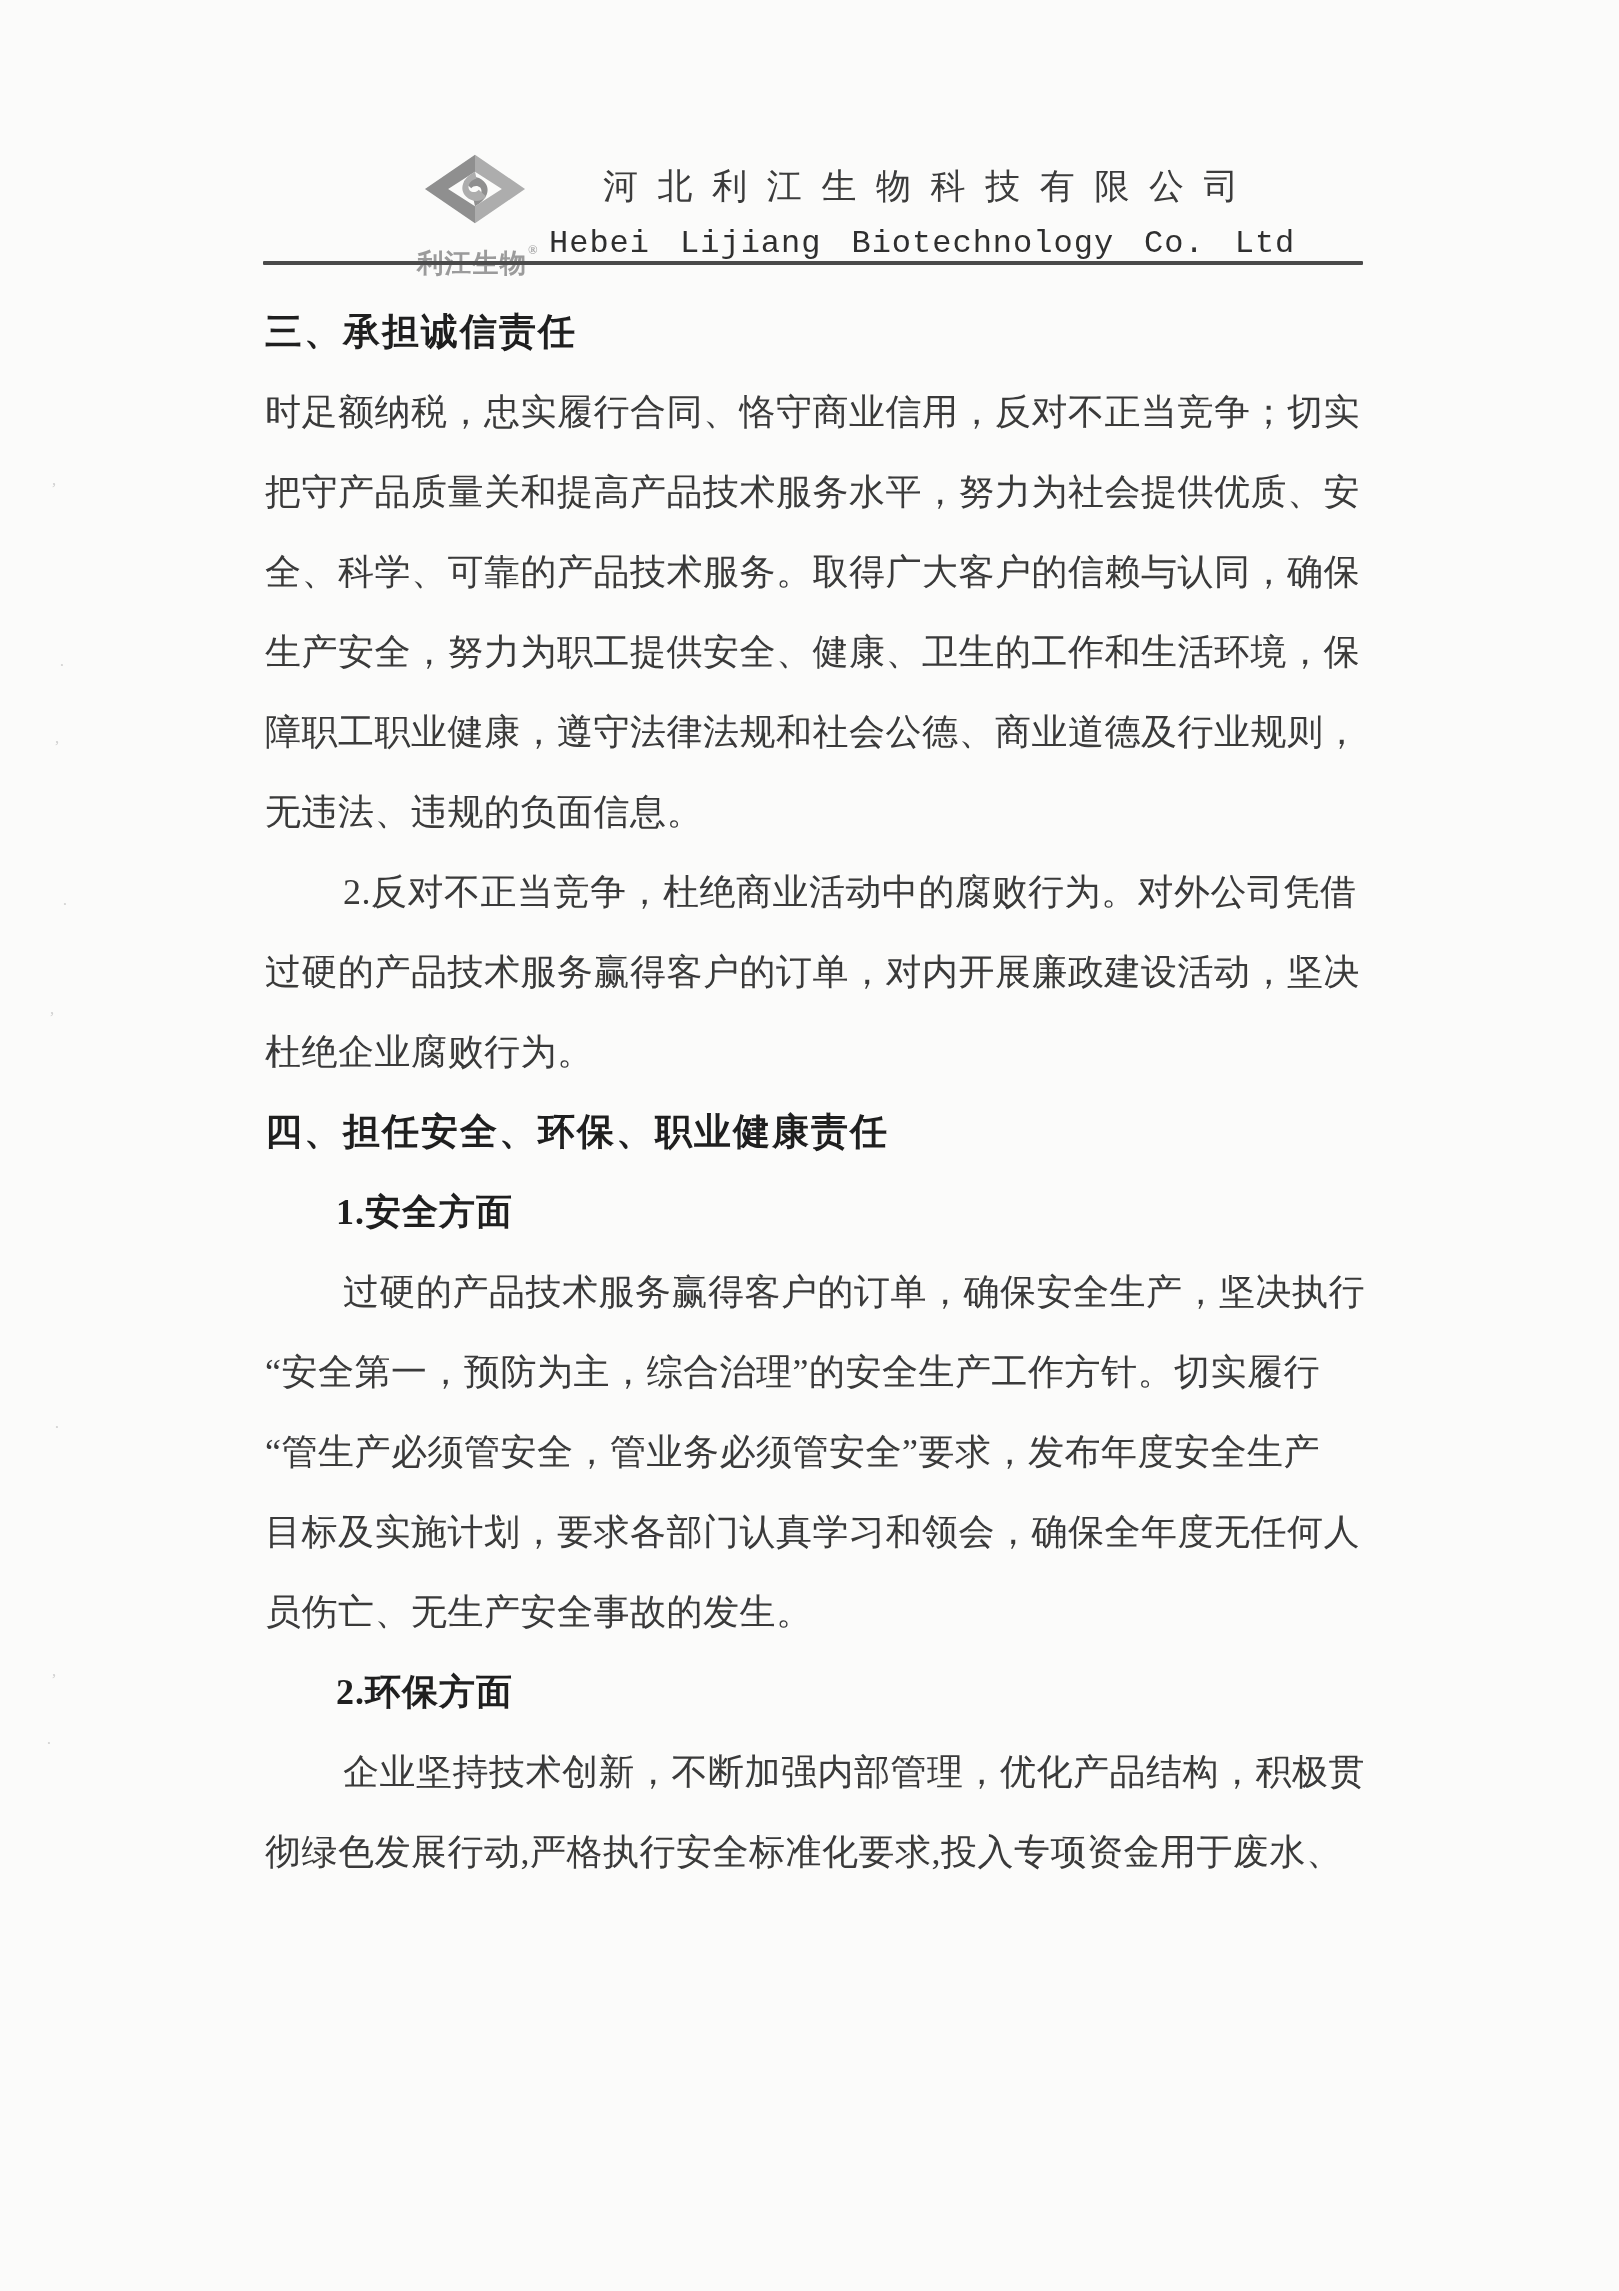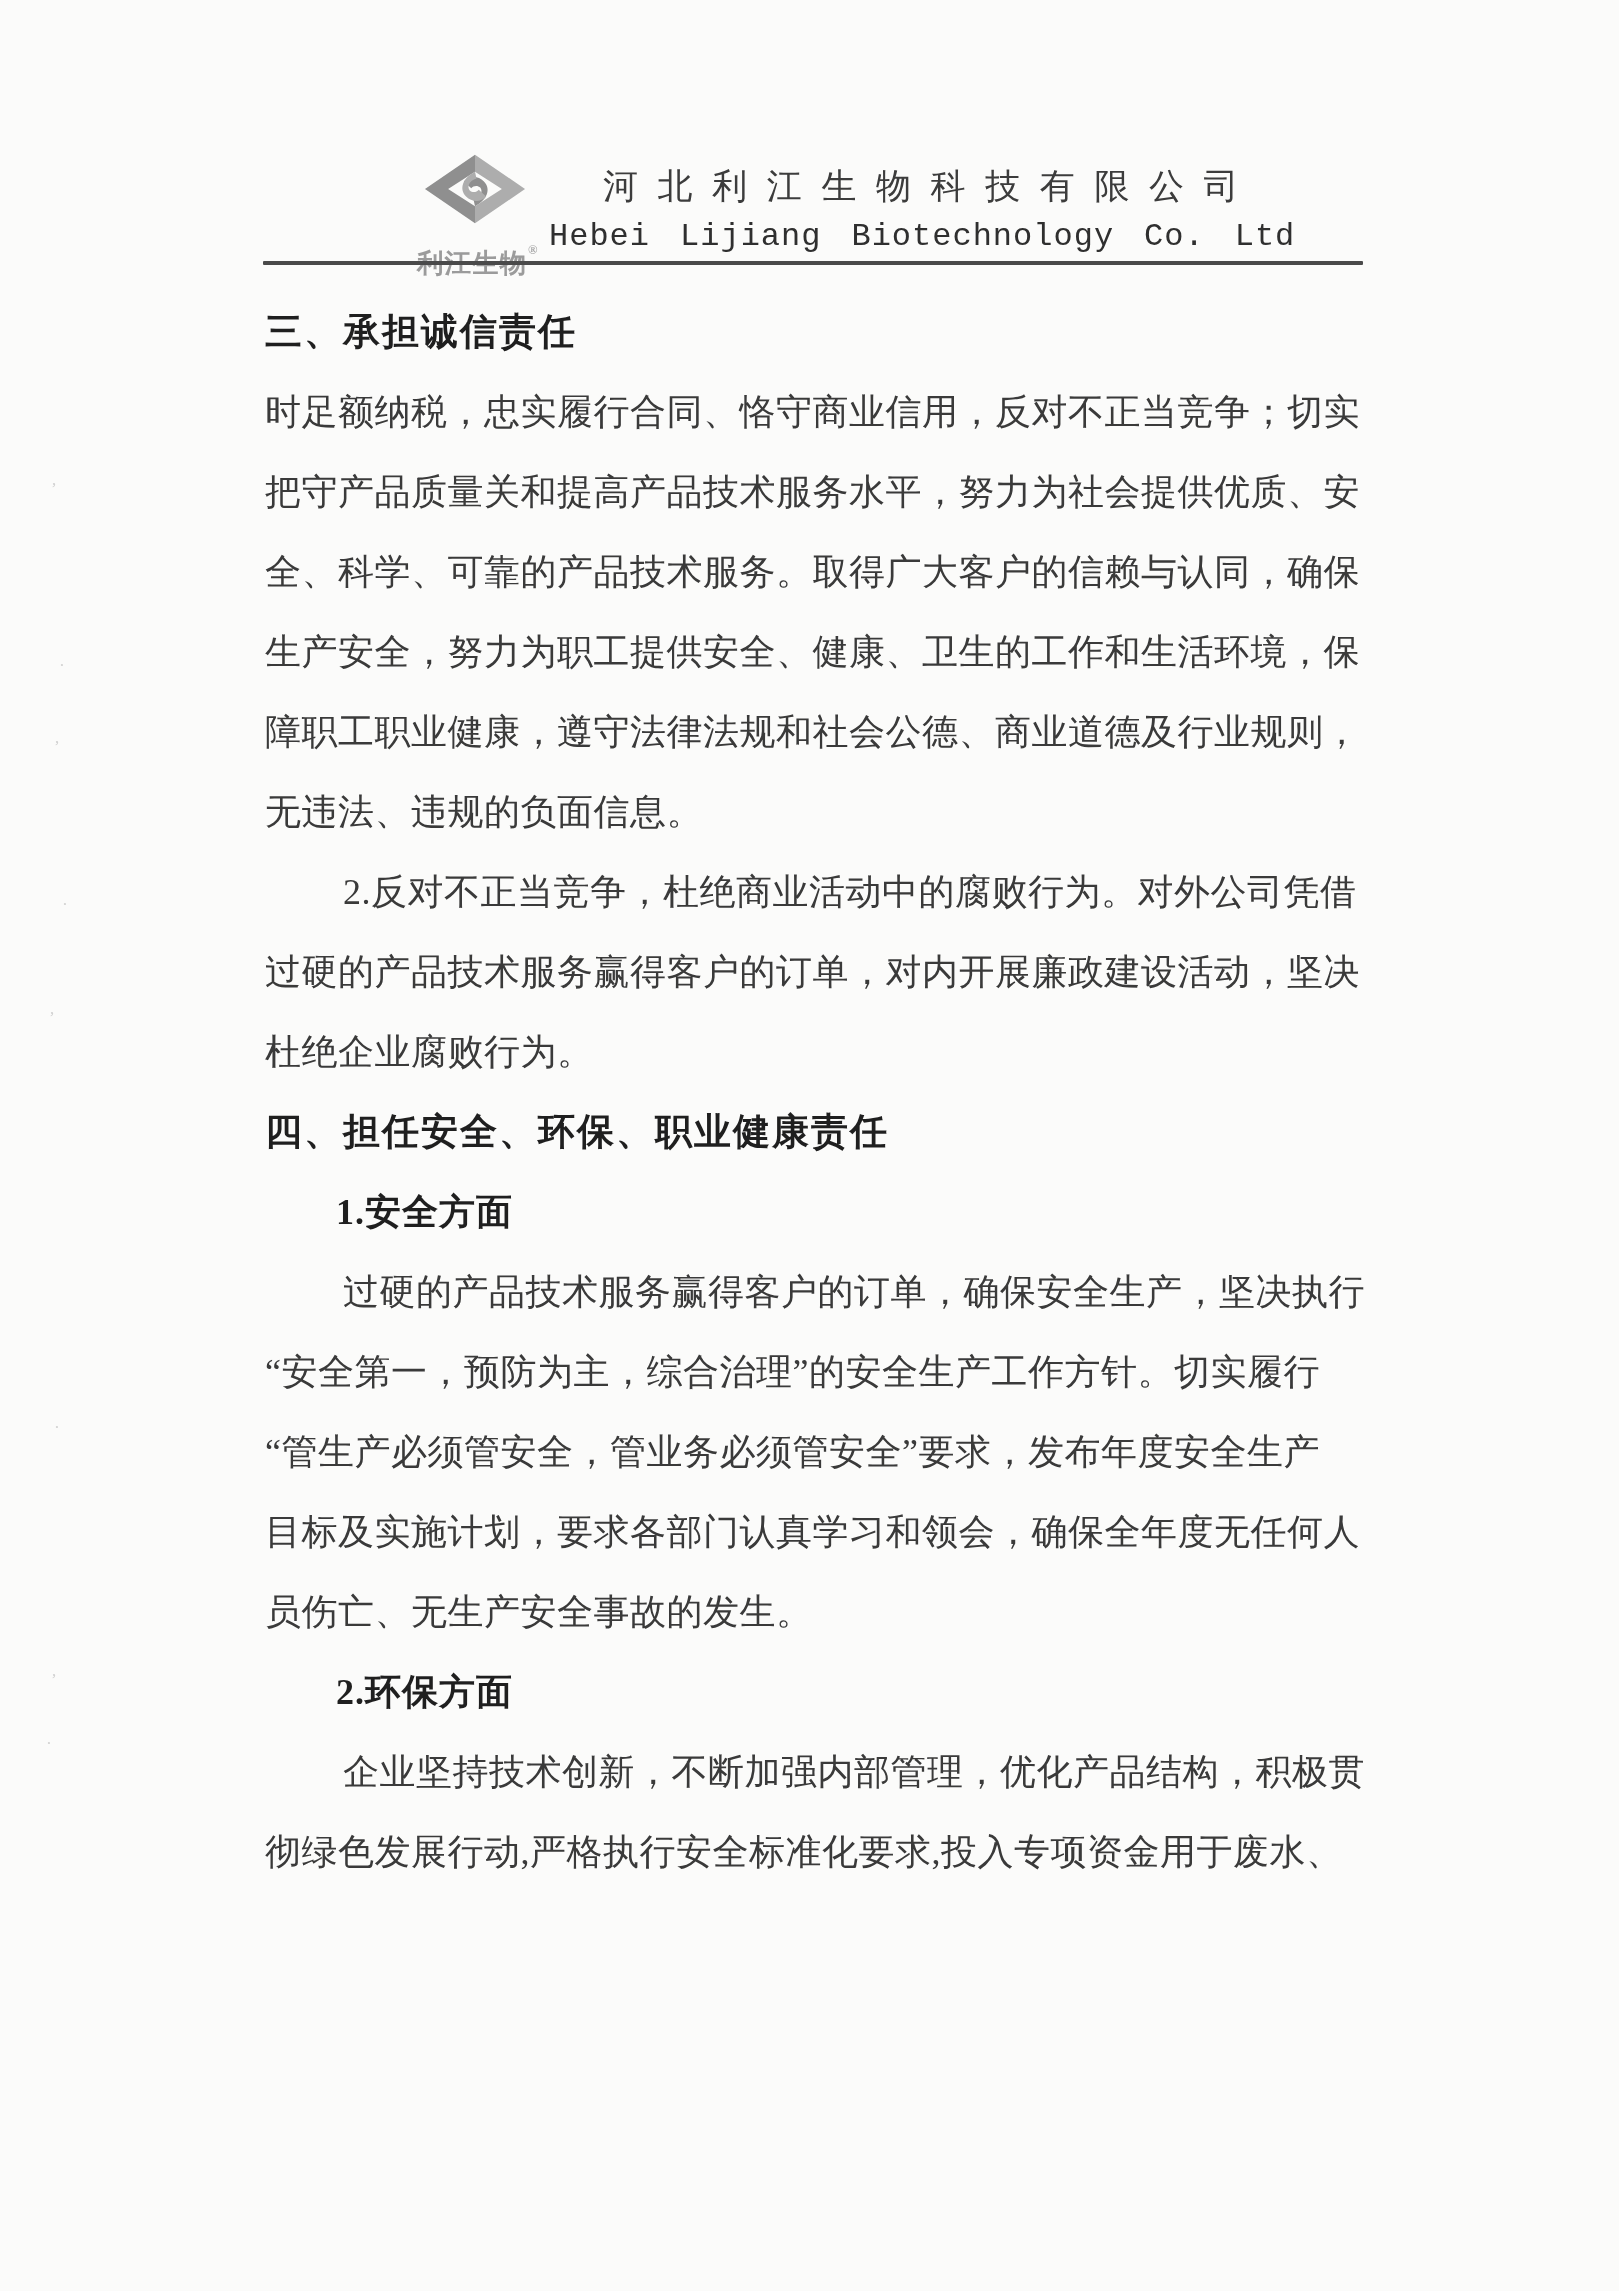--- a/index.html
+++ b/index.html
@@ -23,21 +23,21 @@
     color:#9b9b9b;
     white-space:nowrap;
   }
   .brand sup{font-size:12.7px;color:#a8a8a8;vertical-align:17.6px;margin-left:1px;}
   .title-cn{
     position:absolute;left:586px;top:163px;width:686px;
     font-size:35px;letter-spacing:19.6px;
     color:#3c3c3c;font-weight:500;white-space:nowrap;margin-left:17px;
   }
   .title-en{
-    position:absolute;left:549px;top:218px;width:745px;
+    position:absolute;left:549px;top:225px;width:745px;
     font-family:"Liberation Mono","DejaVu Sans Mono",monospace;
     font-size:32px;letter-spacing:1px;word-spacing:9.8px;
     color:#2f2f2f;white-space:nowrap;
   }
   .rule{
     position:absolute;left:263px;top:261px;width:1100px;height:3.9px;
     background:#4a4a4a;border-radius:1px;
   }
   
   .doc{

